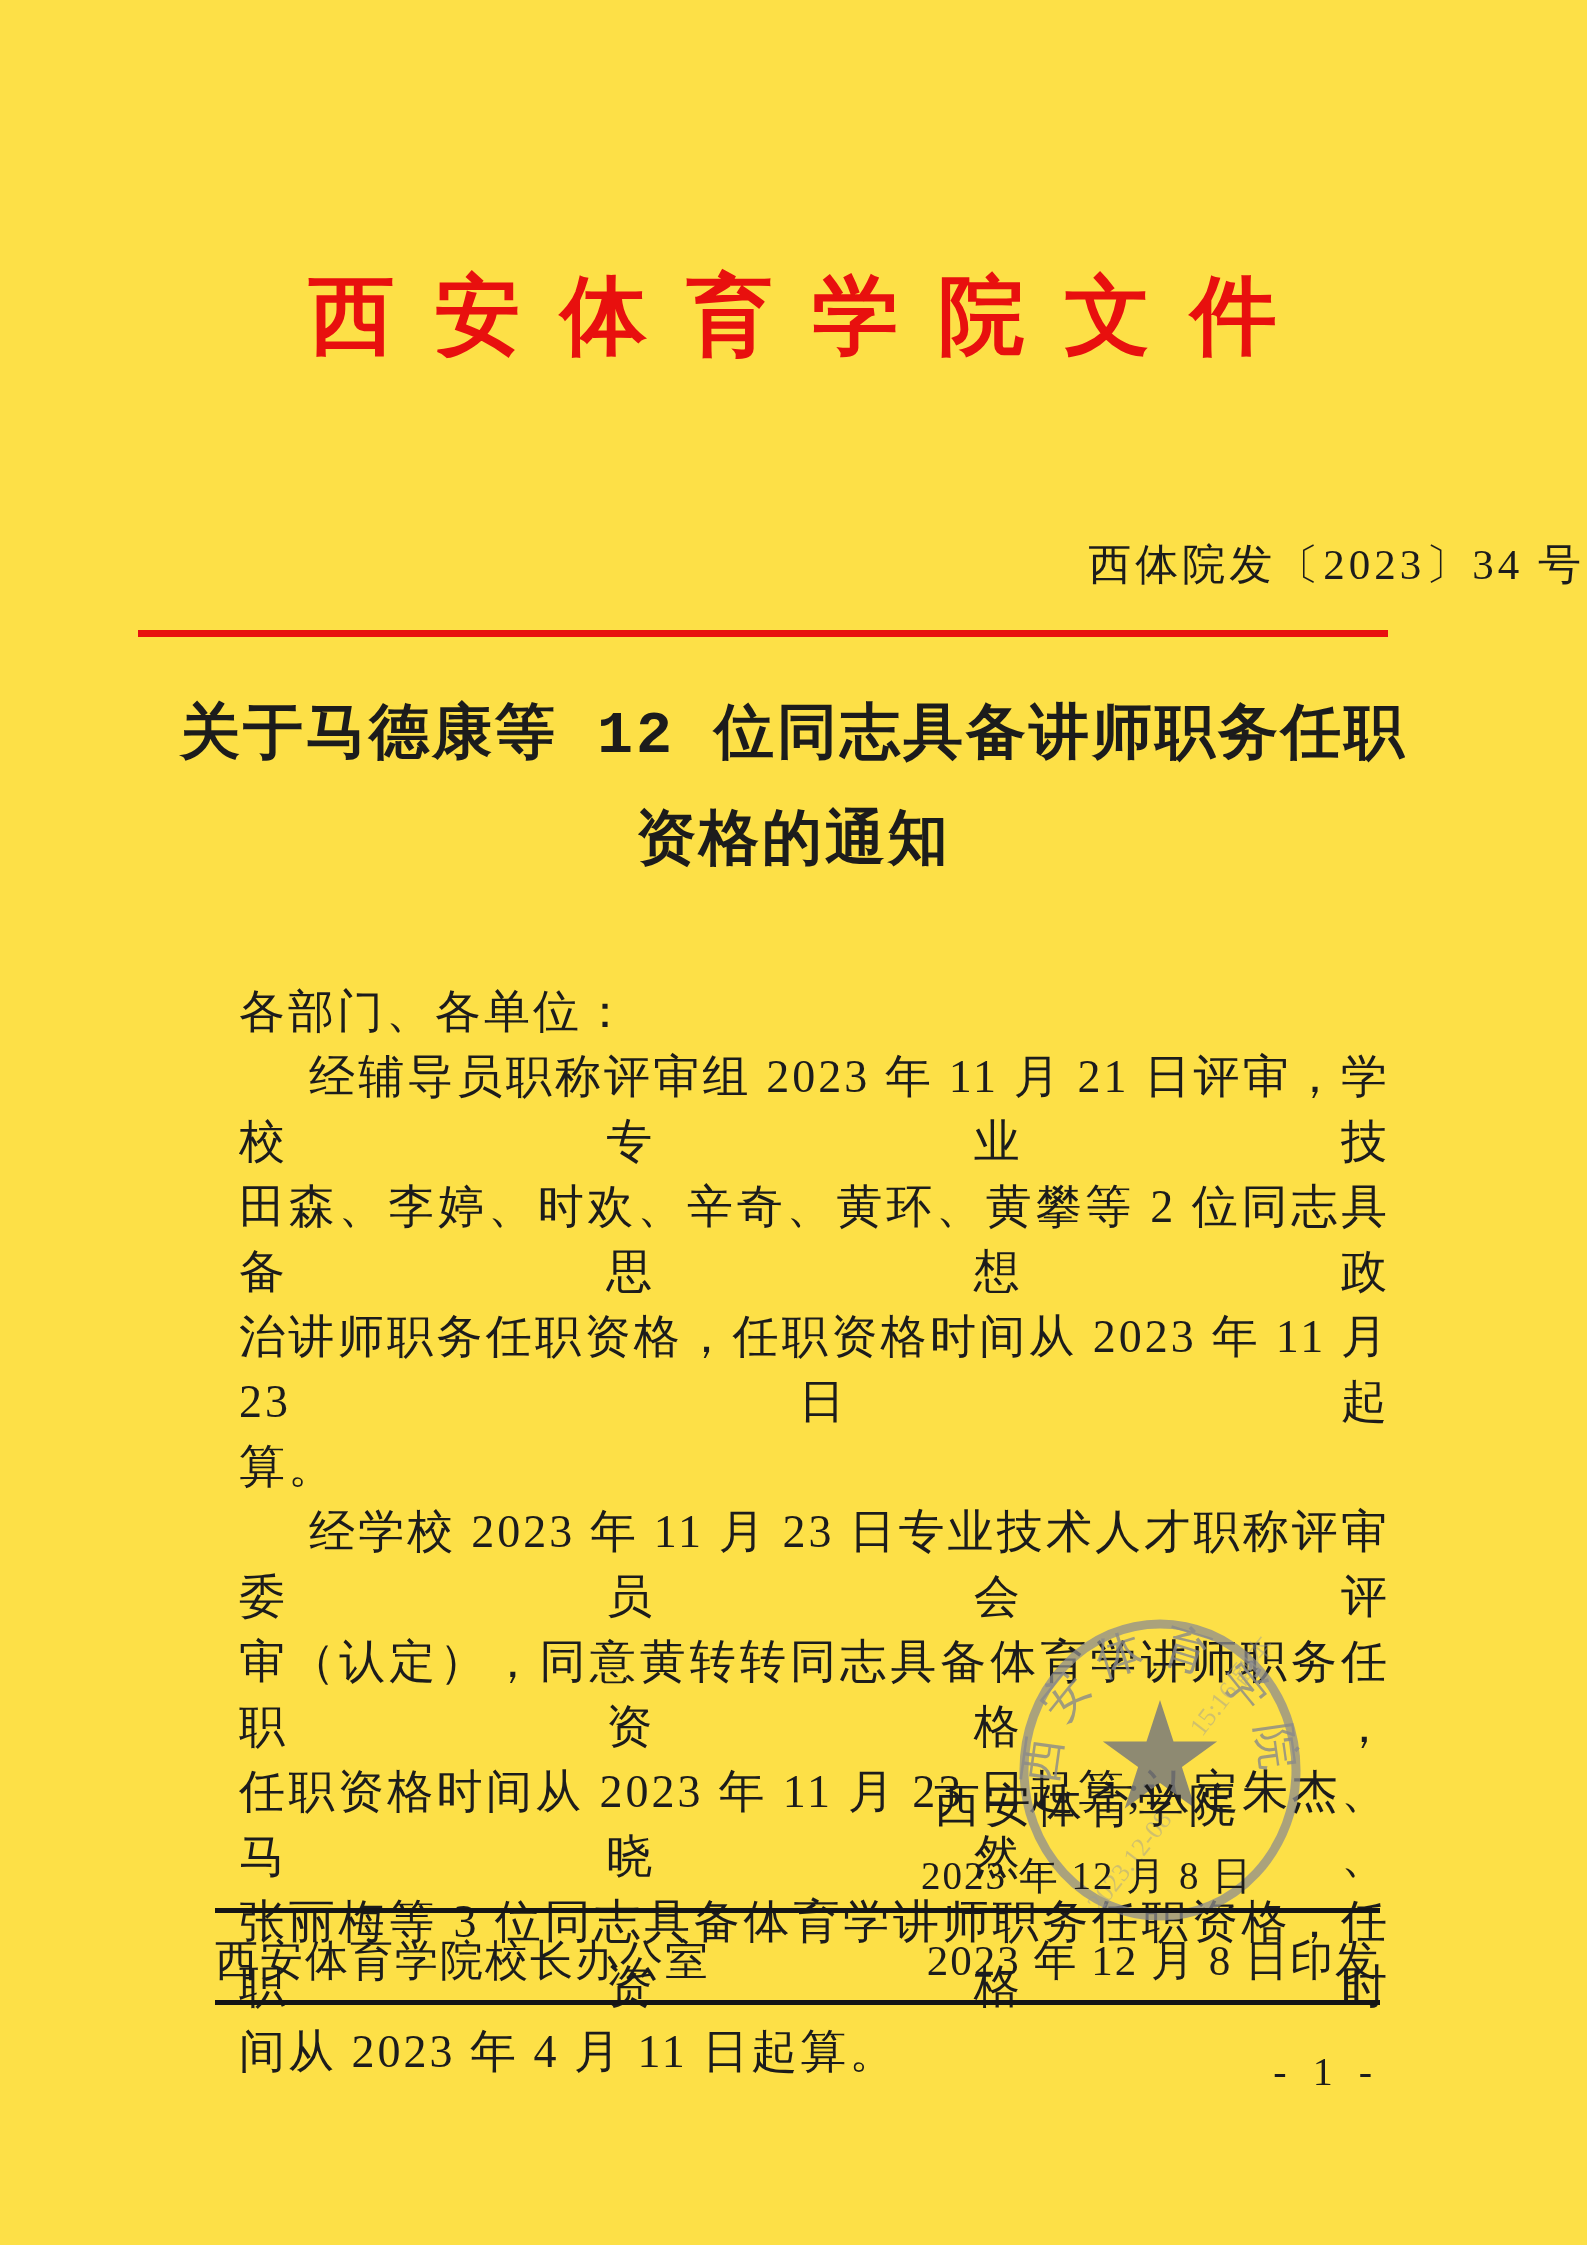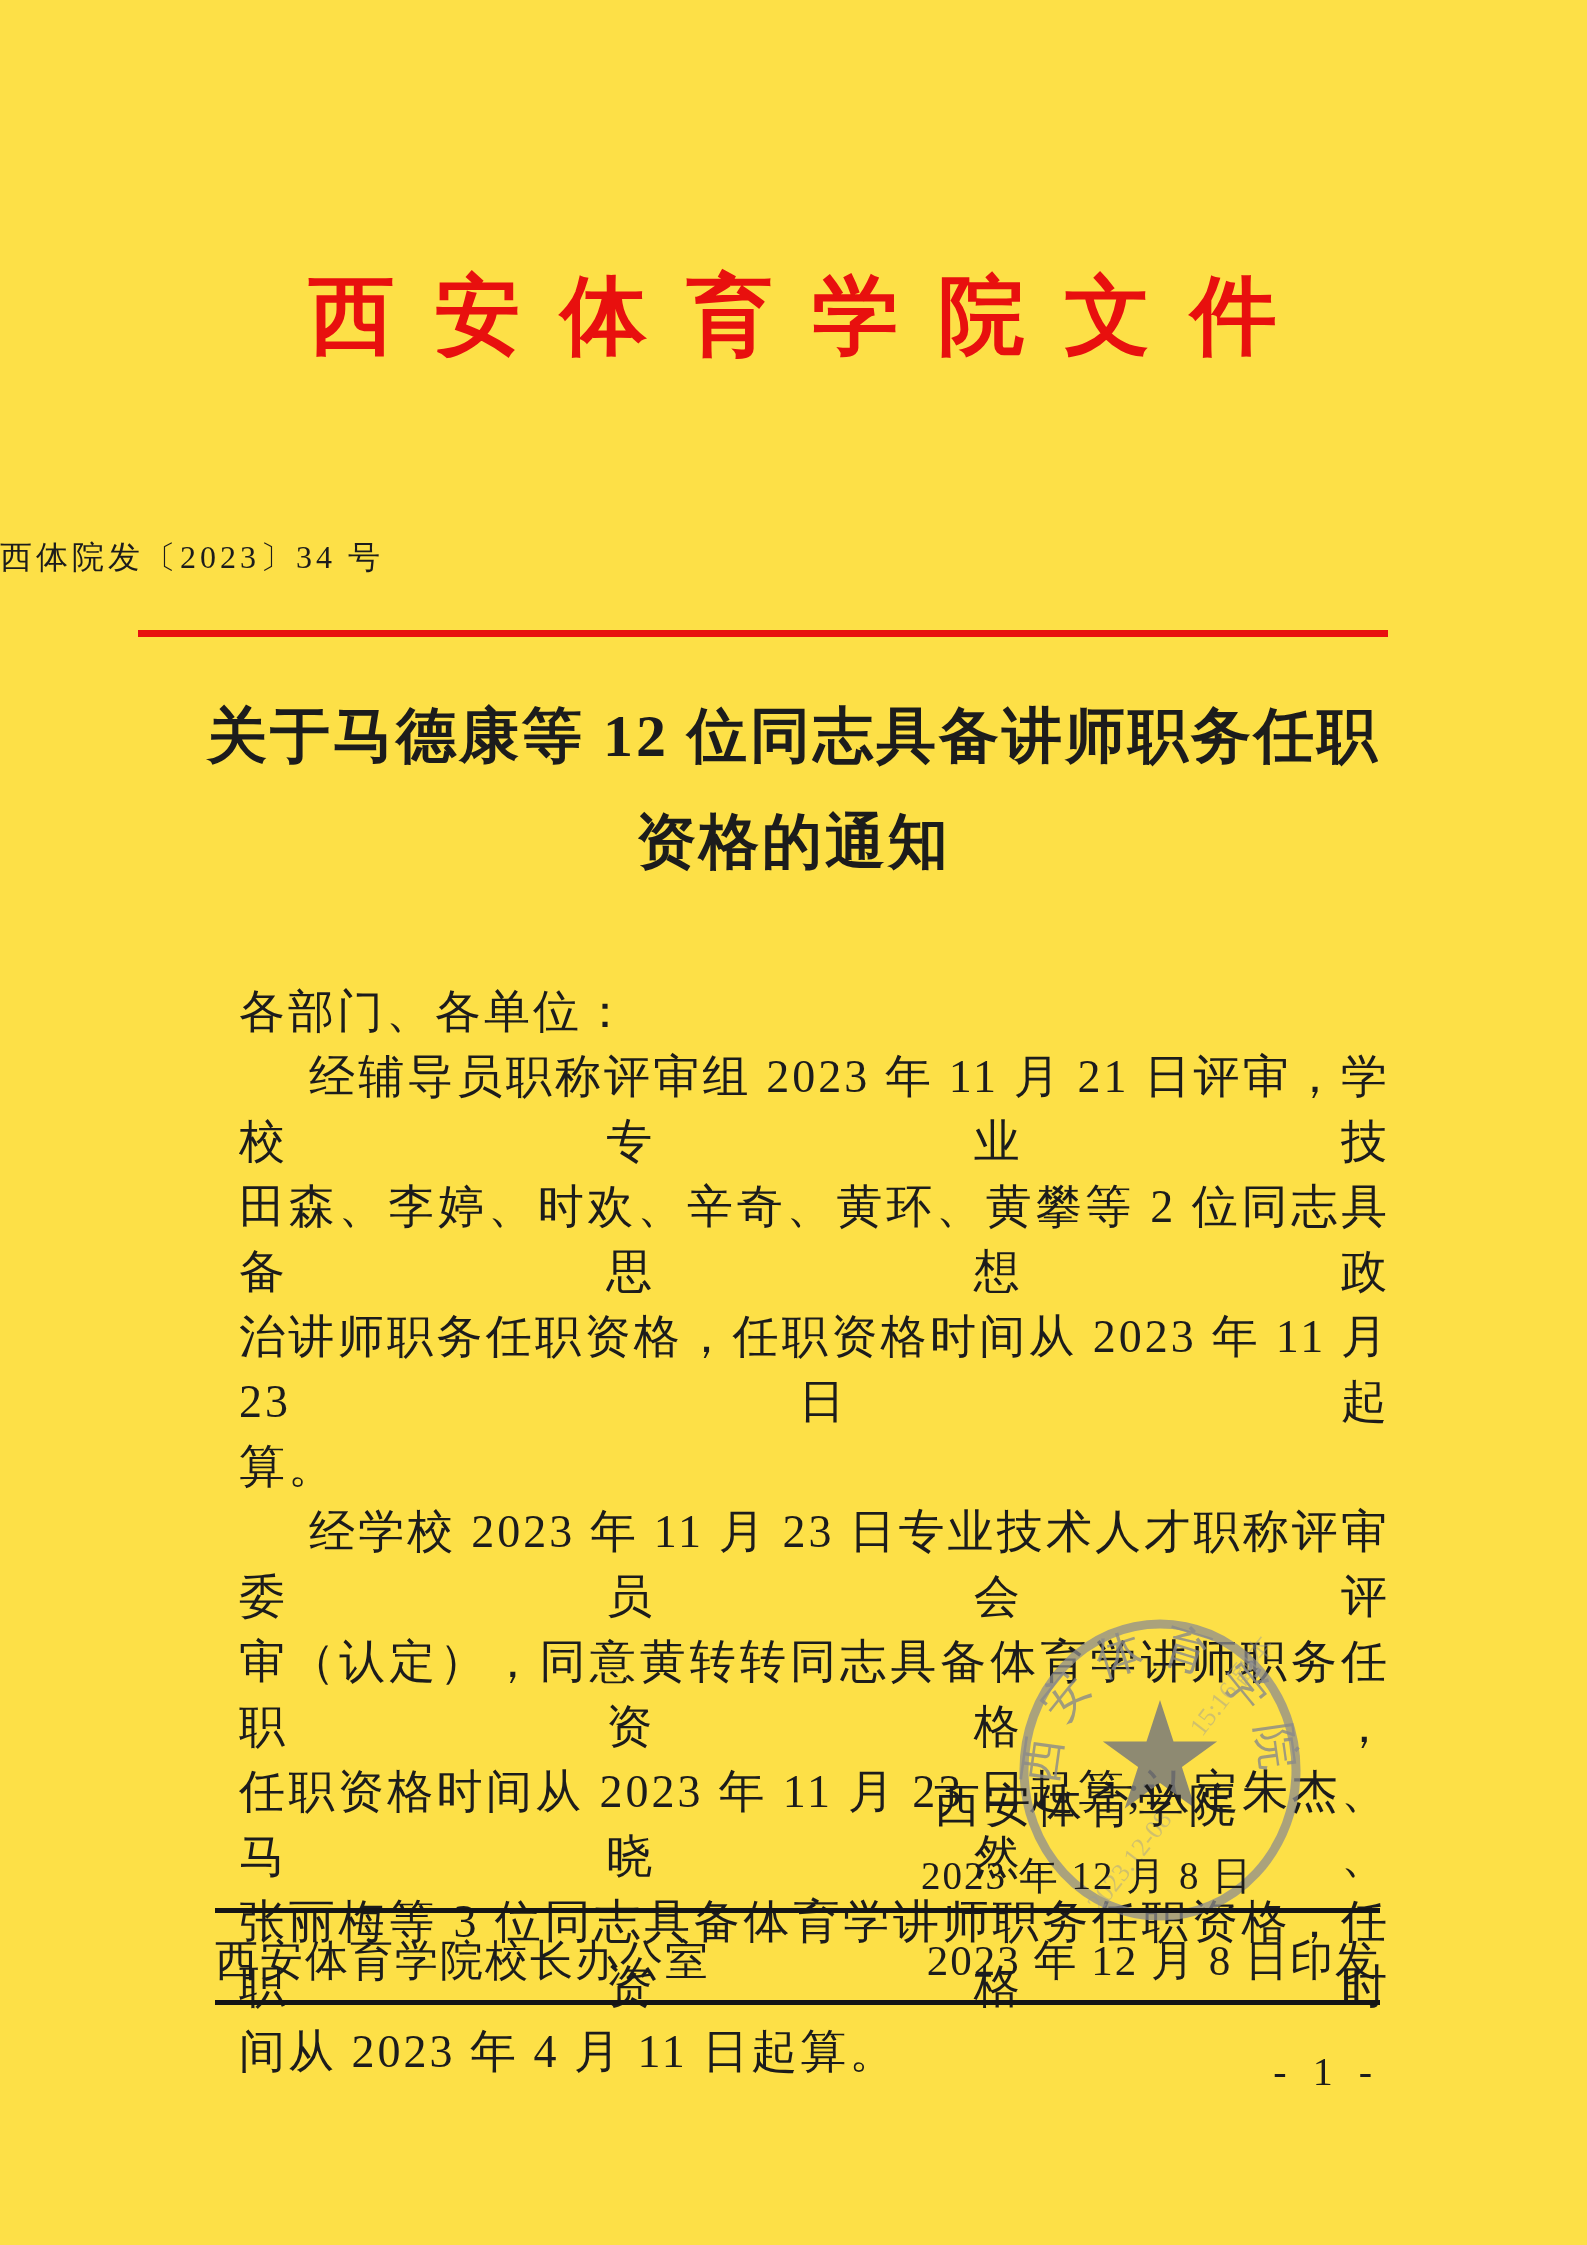--- a/index.html
+++ b/index.html
@@ -15,33 +15,33 @@
   .header-title{
     position:absolute;top:258px;left:19px;width:1587px;
     text-align:center;
     font-size:86px;font-weight:bold;
     letter-spacing:40px;
     color:#e8100e;
     white-space:nowrap;
   }
   .doc-number{
     position:absolute;top:536px;left:0;width:1585px;
-    text-align:left;
-    font-size:32px;letter-spacing:4px;
+    text-align:right;
+    font-size:43px;letter-spacing:4px;
   }
   .red-rule{
     position:absolute;top:630px;left:138px;
     width:1250px;height:7px;
     background:#e8100e;
   }
   .doc-title{
     position:absolute;top:683px;left:0;width:1587px;
     text-align:center;
     font-size:60px;font-weight:bold;
-    line-height:106px;letter-spacing:3px;
+    line-height:106px;letter-spacing:3px;font-family:Liberation Mono, monospace;
   }
   .body-text{
     position:absolute;top:979px;left:215px;width:1175px;
     font-size:46px;line-height:65px;letter-spacing:3px;
   }
   .body-line{white-space:nowrap;margin-left:24px;}
   .body-line.indent{text-indent:70px;}
   .body-line.fill{
     white-space:normal;
     text-align:justify;

